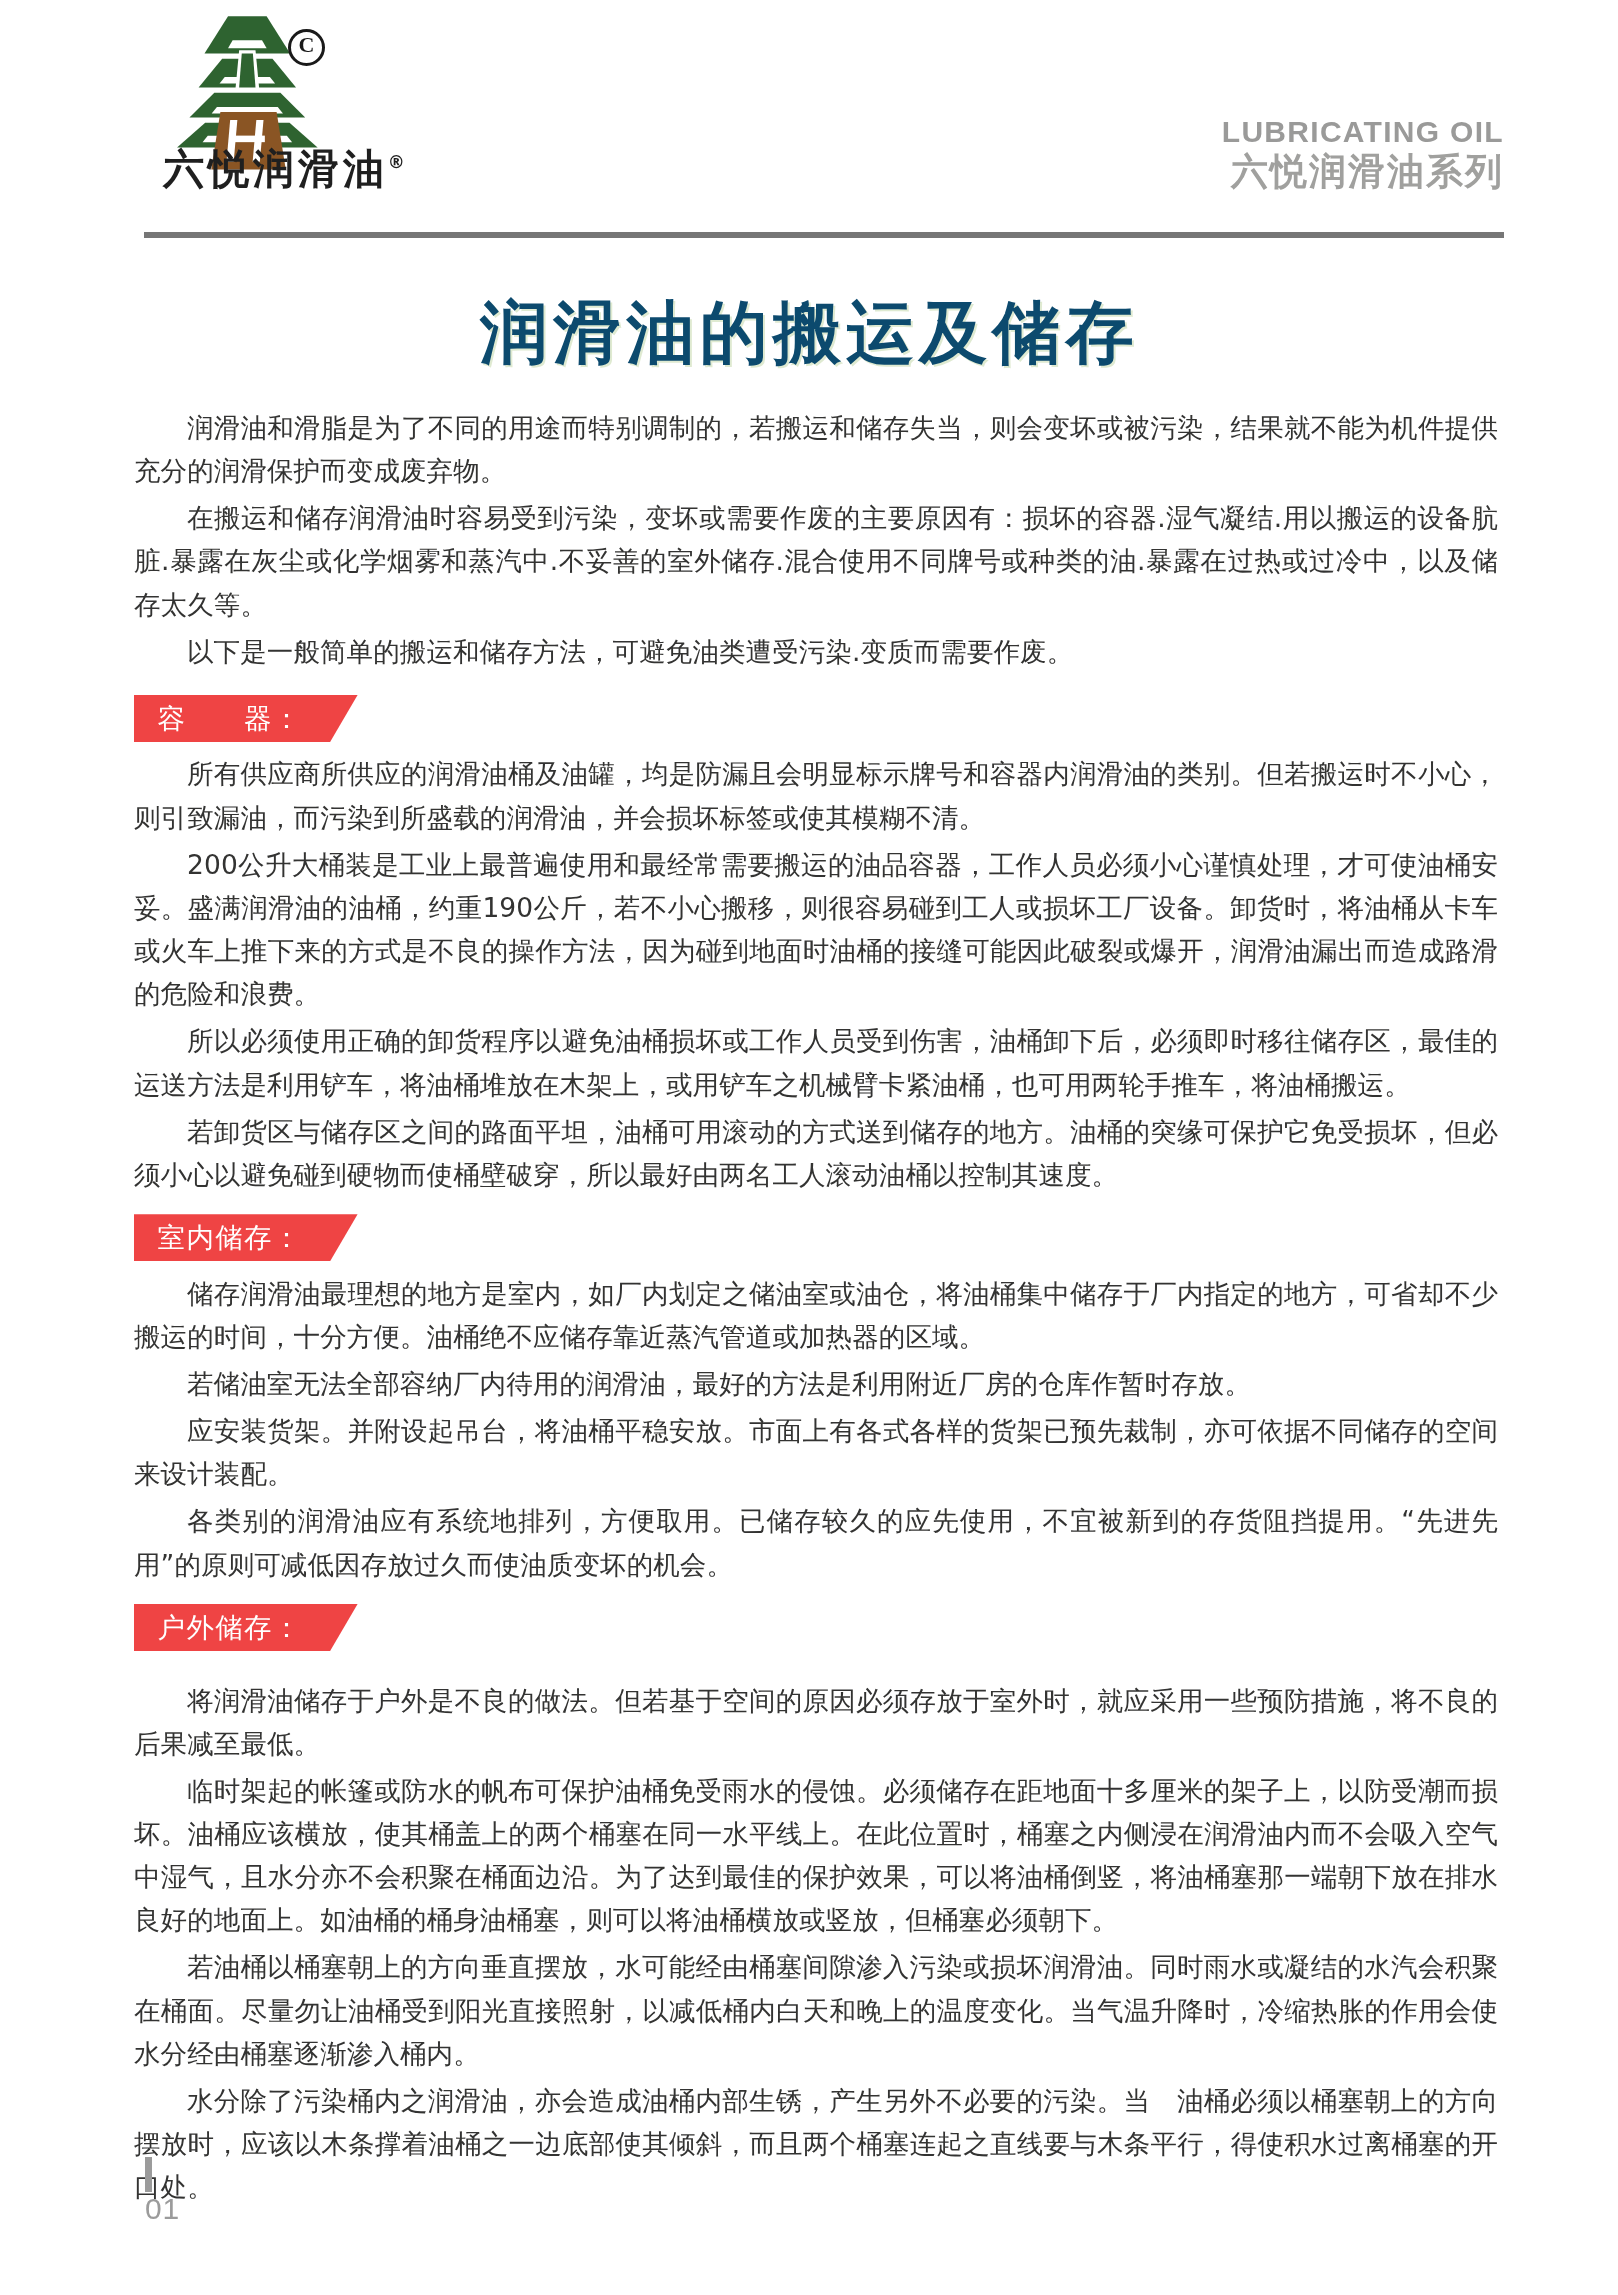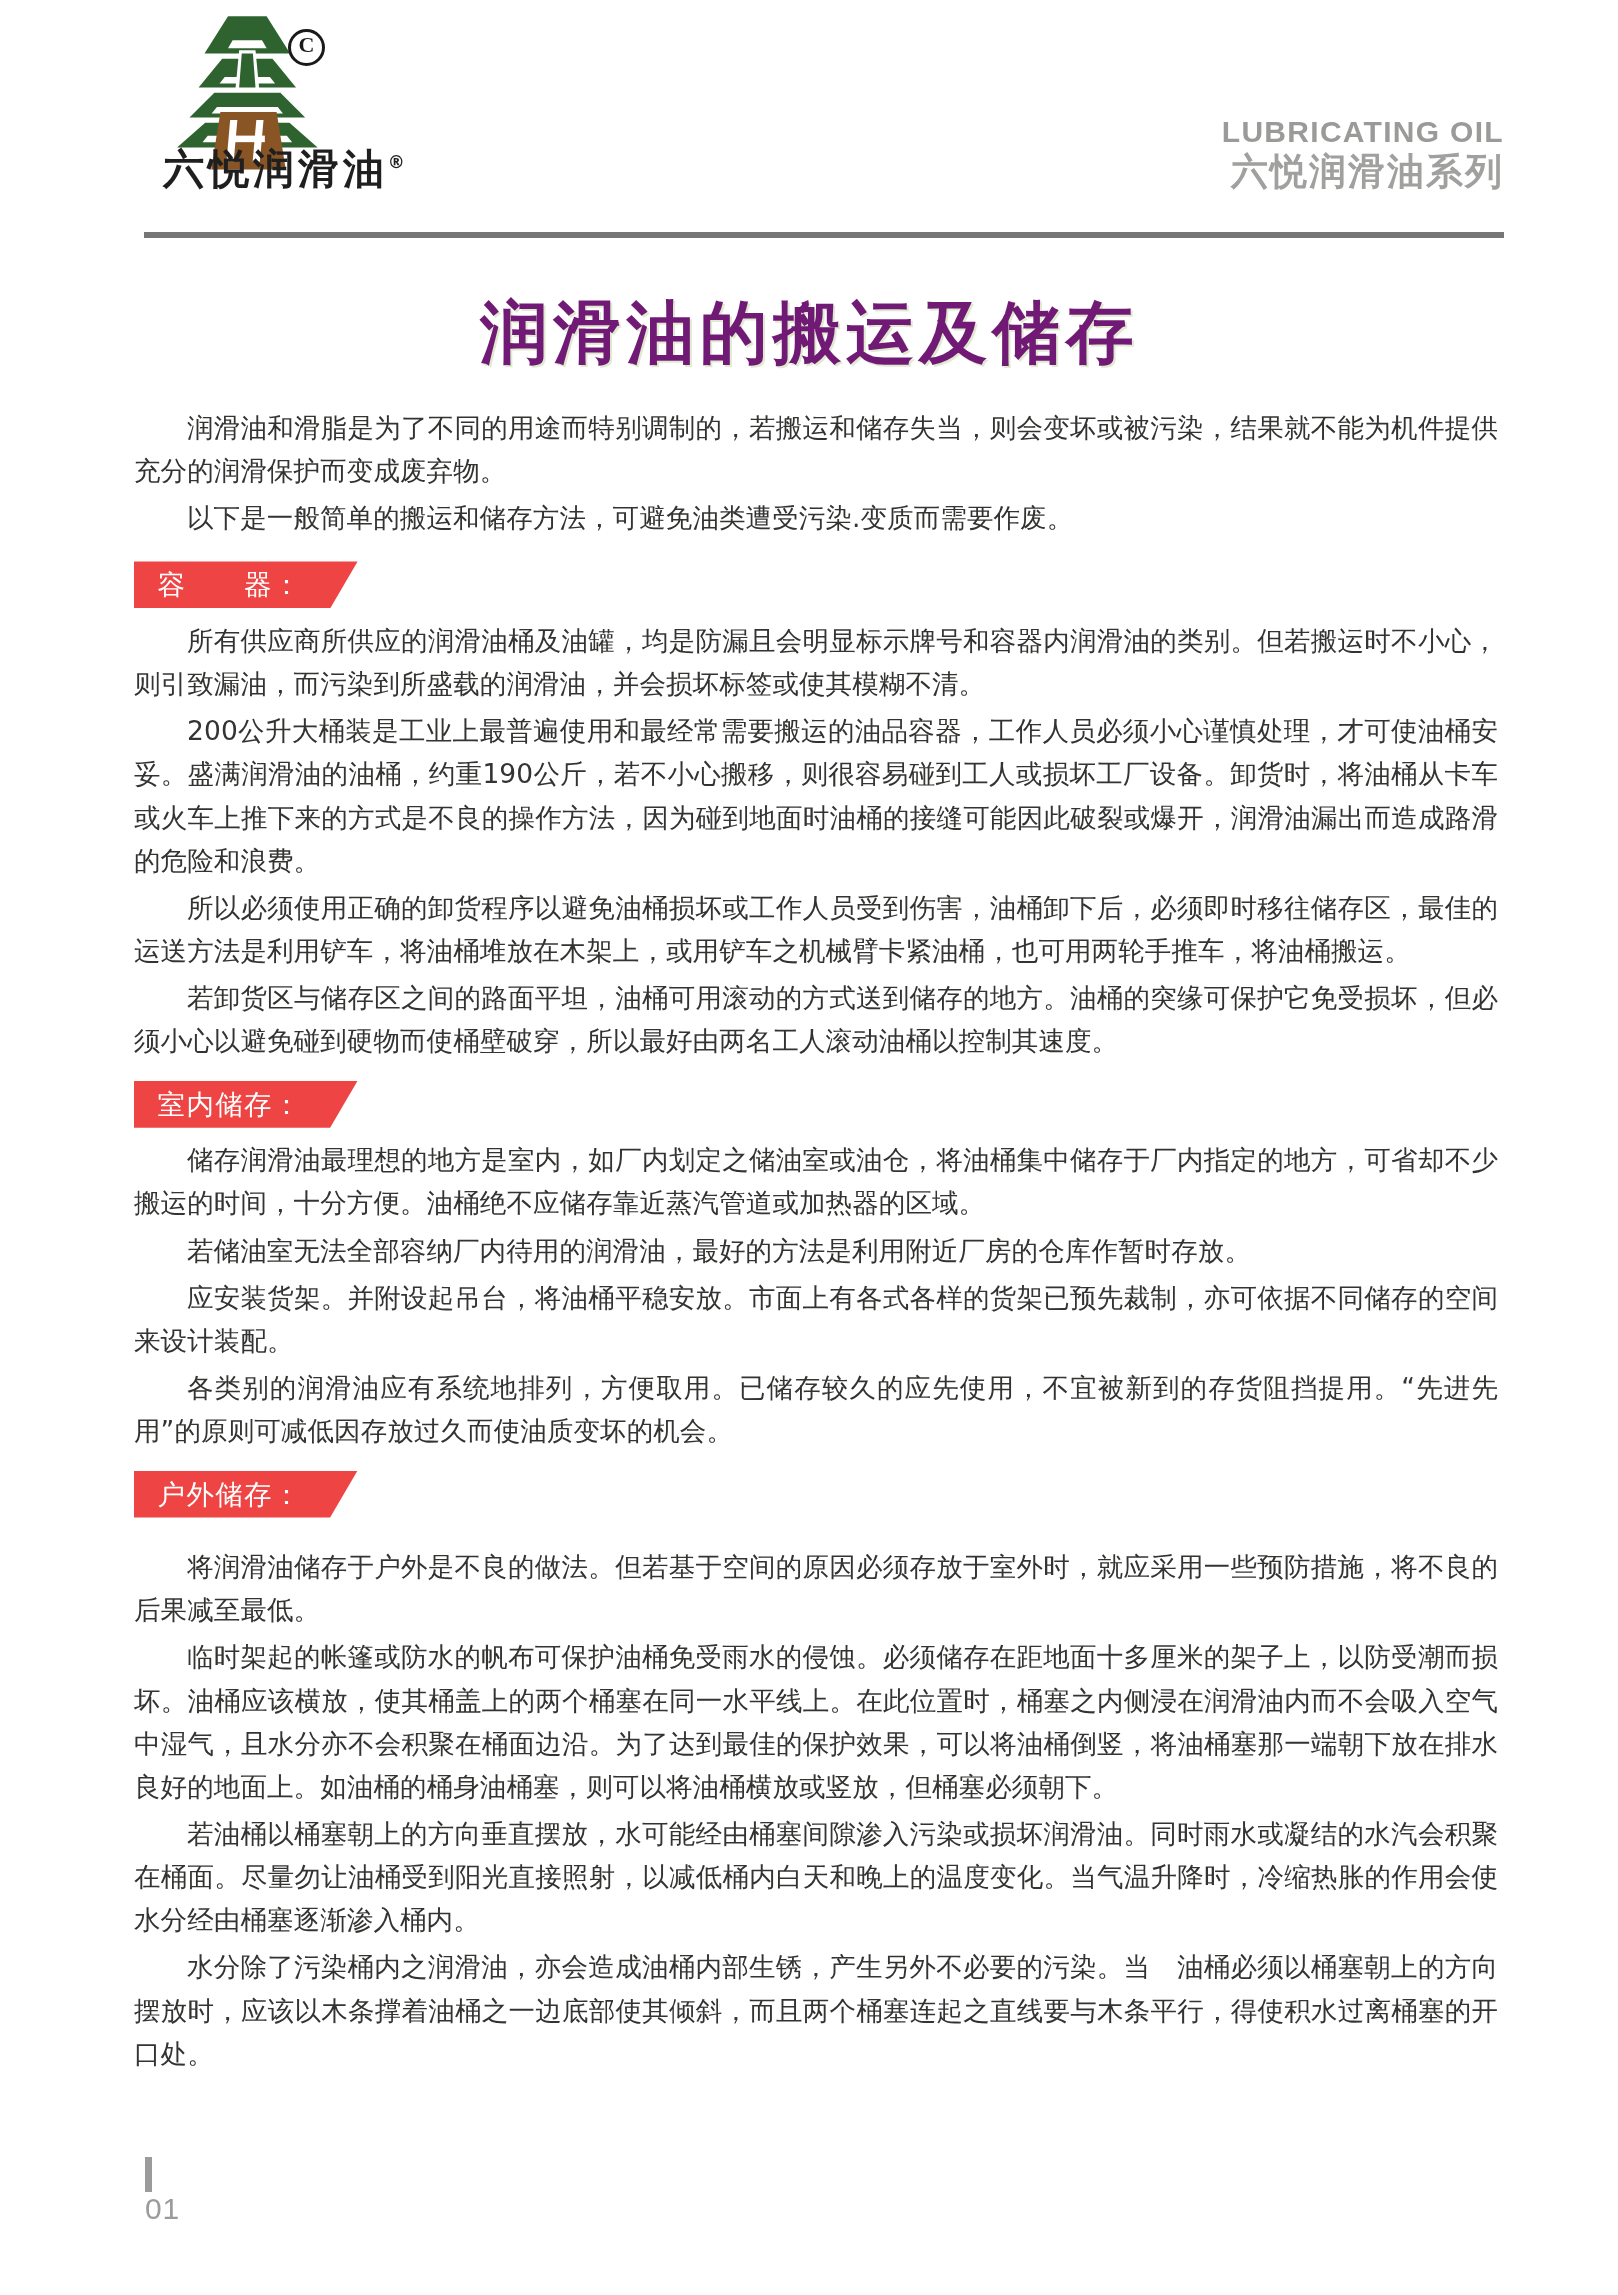--- a/index.html
+++ b/index.html
@@ -103,21 +103,21 @@
 
   
   .page-title {
     position: absolute;
     left: 0;
     right: 0;
     top: 288px;
     text-align: center;
     font-size: 68px;
     font-weight: 800;
-    color: #701a75;
+    color: #0c4a6e;
     letter-spacing: 5.2px;
     font-family: "DejaVu Sans", sans-serif;
     text-shadow: 2px 2px 0 rgba(140,180,90,0.28);
   }
 
   
   .content {
     position: absolute;
     left: 134px;
     top: 406px;
@@ -234,20 +234,21 @@
   </div>
 
   <div class="header-rule"></div>
 </div>
 
 <div class="page-title">润滑油的搬运及储存</div>
 
 <div class="content">
 
   <p class="para">润滑油和滑脂是为了不同的用途而特别调制的，若搬运和储存失当，则会变坏或被污染，结果就不能为机件提供充分的润滑保护而变成废弃物。</p>
+  <p class="para">在搬运和储存润滑油时容易受到污染，变坏或需要作废的主要原因有：损坏的容器.湿气凝结.用以搬运的设备肮脏.暴露在灰尘或化学烟雾和蒸汽中.不妥善的室外储存.混合使用不同牌号或种类的油.暴露在过热或过冷中，以及储存太久等。</p>
   <p class="para">以下是一般简单的搬运和储存方法，可避免油类遭受污染.变质而需要作废。</p>
 
   <div class="band band-gap-1">
     <span class="band-shape">容　　器：</span>
   </div>
   <p class="para">所有供应商所供应的润滑油桶及油罐，均是防漏且会明显标示牌号和容器内润滑油的类别。但若搬运时不小心，则引致漏油，而污染到所盛载的润滑油，并会损坏标签或使其模糊不清。</p>
   <p class="para">200公升大桶装是工业上最普遍使用和最经常需要搬运的油品容器，工作人员必须小心谨慎处理，才可使油桶安妥。盛满润滑油的油桶，约重190公斤，若不小心搬移，则很容易碰到工人或损坏工厂设备。卸货时，将油桶从卡车或火车上推下来的方式是不良的操作方法，因为碰到地面时油桶的接缝可能因此破裂或爆开，润滑油漏出而造成路滑的危险和浪费。</p>
   <p class="para">所以必须使用正确的卸货程序以避免油桶损坏或工作人员受到伤害，油桶卸下后，必须即时移往储存区，最佳的运送方法是利用铲车，将油桶堆放在木架上，或用铲车之机械臂卡紧油桶，也可用两轮手推车，将油桶搬运。</p>
   <p class="para">若卸货区与储存区之间的路面平坦，油桶可用滚动的方式送到储存的地方。油桶的突缘可保护它免受损坏，但必须小心以避免碰到硬物而使桶壁破穿，所以最好由两名工人滚动油桶以控制其速度。</p>
 

